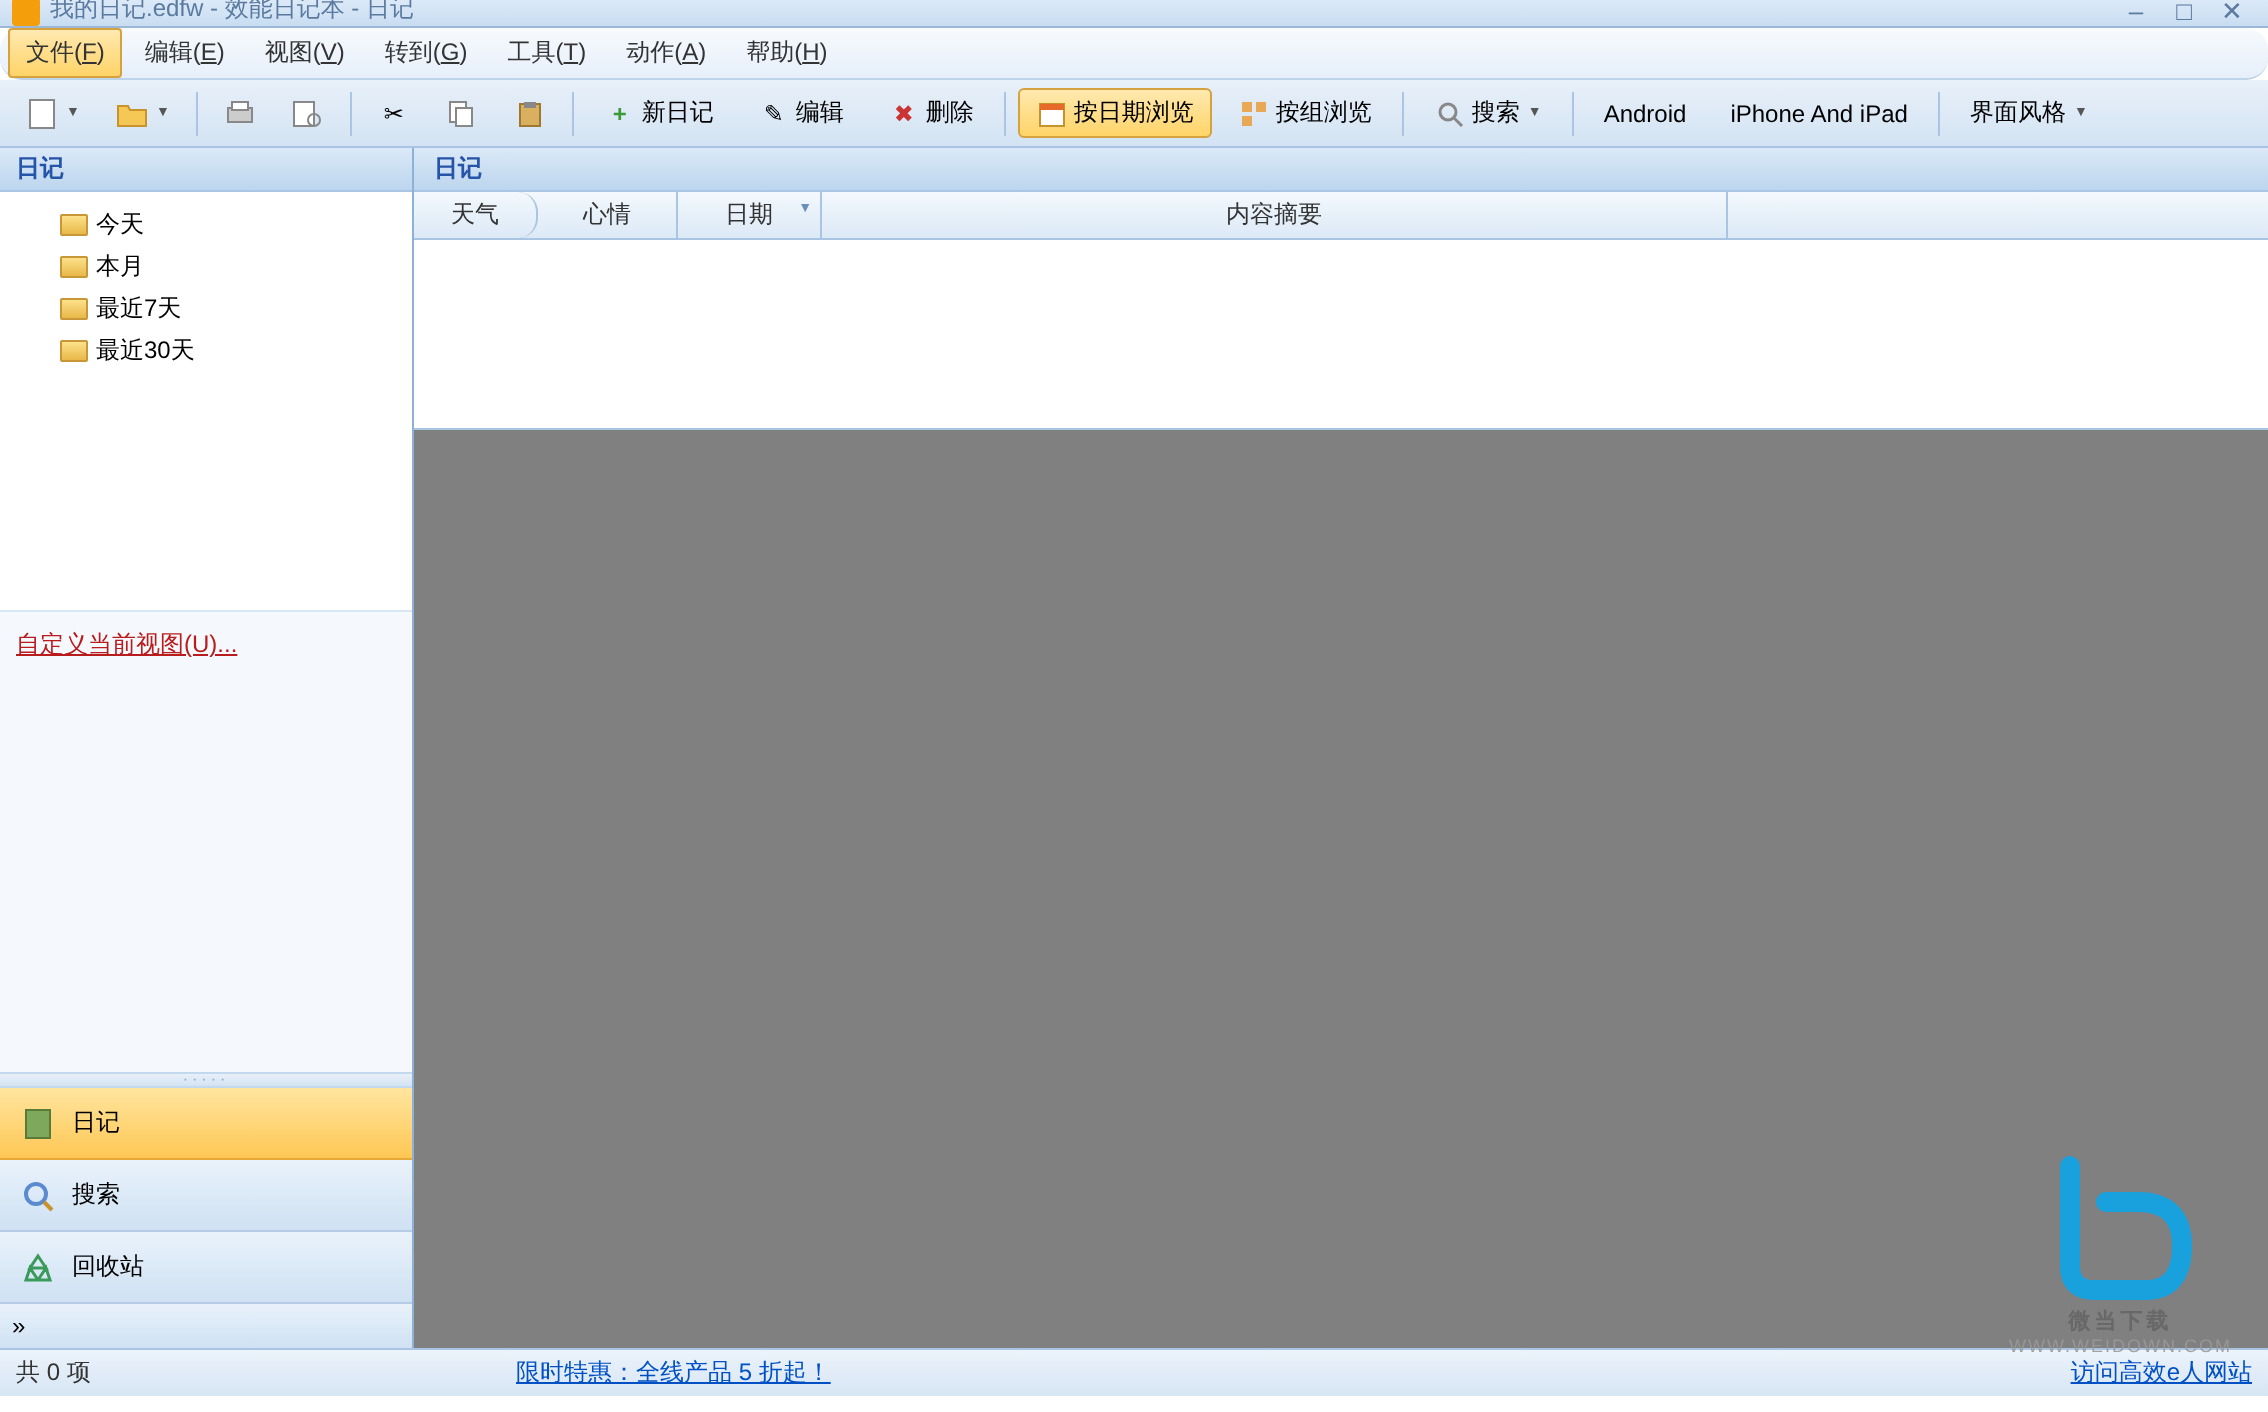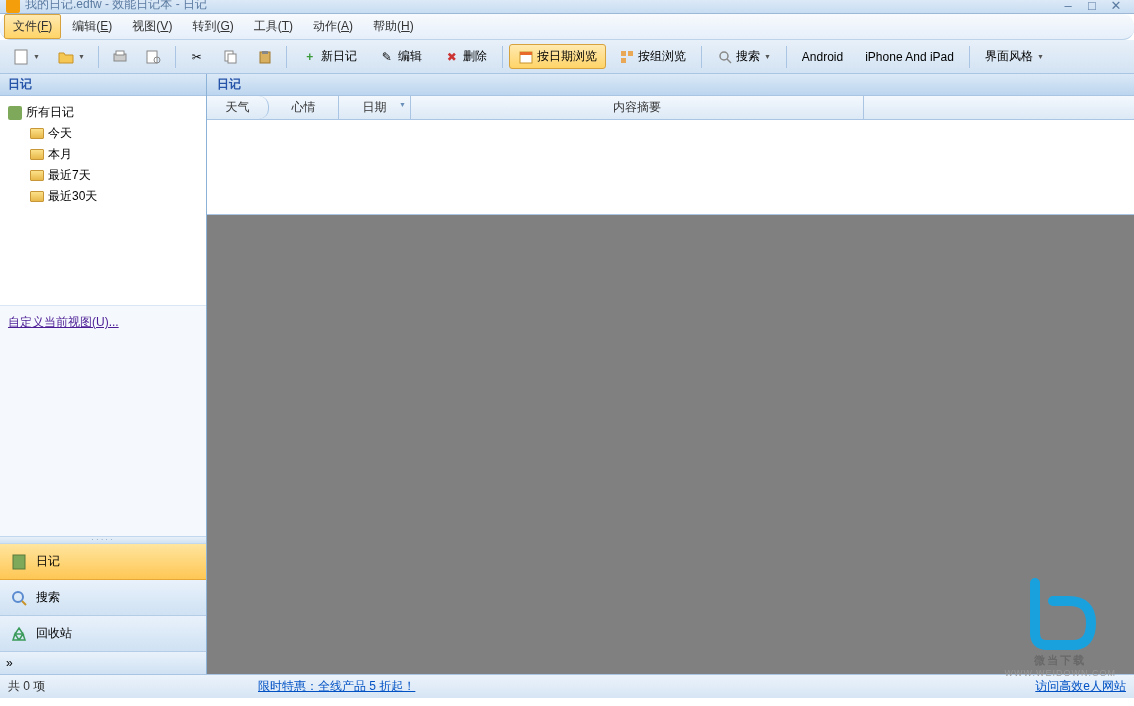--- a/index.html
+++ b/index.html
@@ -29,21 +29,21 @@
 
 .main { display: flex; height: calc(706px - 22px - 26px - 34px - 24px); }
 .sidebar { width: 207px; display: flex; flex-direction: column; border-right: 1px solid #8cb2d8; background: #f5f9fd; }
 .side-header { height: 22px; background: linear-gradient(#dbe9f7, #bcd5ee); border-bottom: 1px solid #a9c5e3; padding: 0 8px; display: flex; align-items: center; font-weight: bold; color: #2654a9; }
 .tree { flex: 1; background: #fff; padding: 6px 4px; overflow: auto; }
 .tree-item { display: flex; align-items: center; gap: 4px; padding: 2px 4px; cursor: pointer; }
 .tree-item.root { font-weight: normal; }
 .tree-item.child { padding-left: 26px; }
 .folder-ico { width: 14px; height: 11px; background: linear-gradient(#fce18a, #e8b84a); border-radius: 1px; border: 1px solid #c89838; }
 .root-ico { width: 14px; height: 14px; background: #7ea85a; border-radius: 2px; }
-.custom-link { padding: 8px; border-top: 1px solid #d9e6f3; color: #4c1d95; text-decoration: underline; cursor: pointer; background: #f5f9fd; }
+.custom-link { padding: 8px; border-top: 1px solid #d9e6f3; color: #b91c1c; text-decoration: underline; cursor: pointer; background: #f5f9fd; }
 .resize-grip { height: 8px; background: linear-gradient(#e8f0f9, #d3e3f3); border-top: 1px solid #c2d8ee; border-bottom: 1px solid #c2d8ee; text-align: center; font-size: 8px; color: #8aa8c6; letter-spacing: 2px; cursor: row-resize; line-height: 6px; }
 .nav-btn { height: 36px; background: linear-gradient(#e9f2fb, #cfe1f3); border-bottom: 1px solid #b4cce5; display: flex; align-items: center; padding: 0 10px; gap: 8px; cursor: pointer; }
 .nav-btn.active { background: linear-gradient(#ffe59f, #fec754); border-bottom-color: #e6a938; }
 .nav-btn .nav-ico { width: 18px; height: 18px; display: flex; align-items: center; justify-content: center; }
 .nav-toggle { height: 22px; background: linear-gradient(#e9f2fb, #cfe1f3); display: flex; align-items: center; padding: 0 6px; cursor: pointer; font-size: 9px; letter-spacing: 1px;}
 
 .content { flex: 1; display: flex; flex-direction: column; background: #fff; }
 .content-header { height: 22px; background: linear-gradient(#dbe9f7, #bcd5ee); border-bottom: 1px solid #a9c5e3; padding: 0 10px; display: flex; align-items: center; font-weight: bold; color: #2654a9; }
 .table-head { display: flex; background: linear-gradient(#f3f8fd, #dce9f6); border-bottom: 1px solid #a9c5e3; }
 .th { border-right: 1px solid #a9c5e3; text-align: center; padding: 3px 0; cursor: pointer; color: #333; position: relative; }
@@ -194,24 +194,20 @@
   <div class="tb-text-btn">
       <span>界面风格</span>
       <span class="drop">▼</span>
     </div>
 </div>
 
 <div class="main">
   <div class="sidebar">
     <div class="side-header">日记</div>
     <div class="tree">
-      <div class="tree-item root">
-          <span class="root-ico"></span>
-          <span>所有日记</span>
-        </div>
       <div class="tree-item child">
           <span class="folder-ico"></span>
           <span>今天</span>
         </div>
       <div class="tree-item child">
           <span class="folder-ico"></span>
           <span>本月</span>
         </div>
       <div class="tree-item child">
           <span class="folder-ico"></span>

